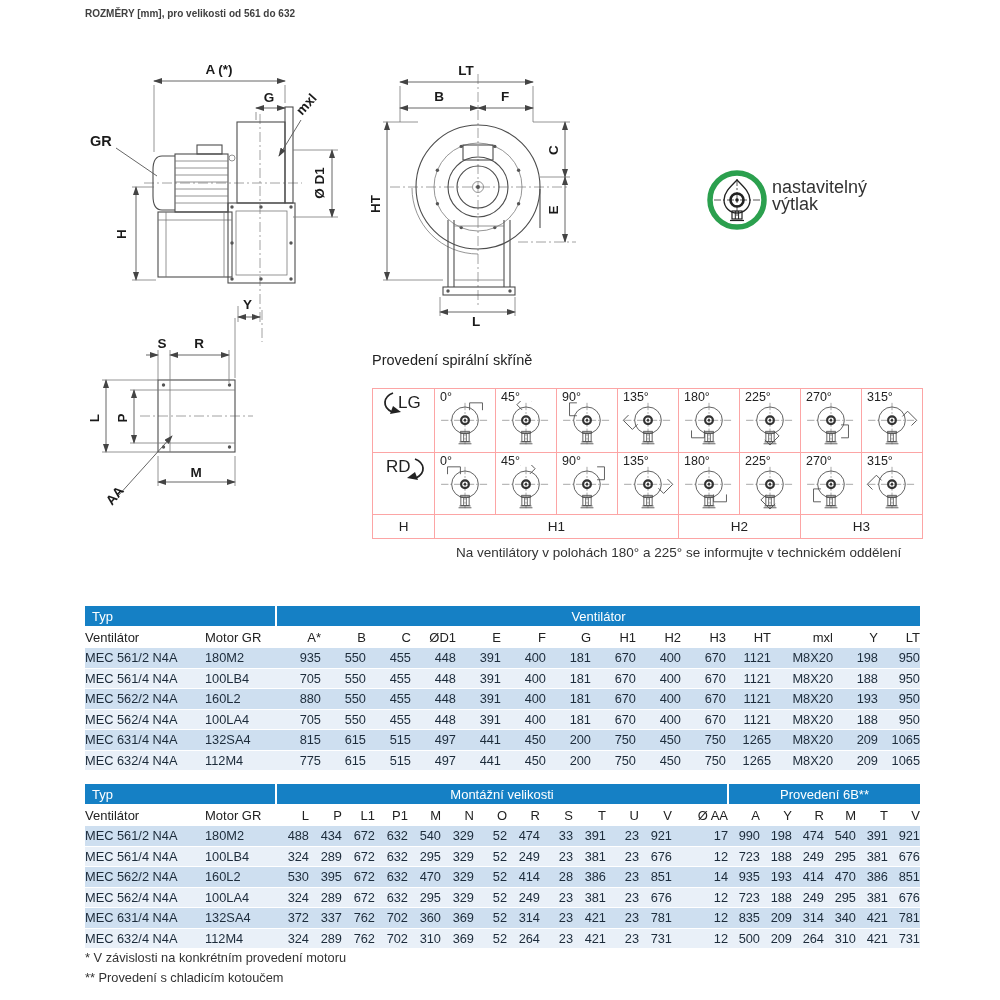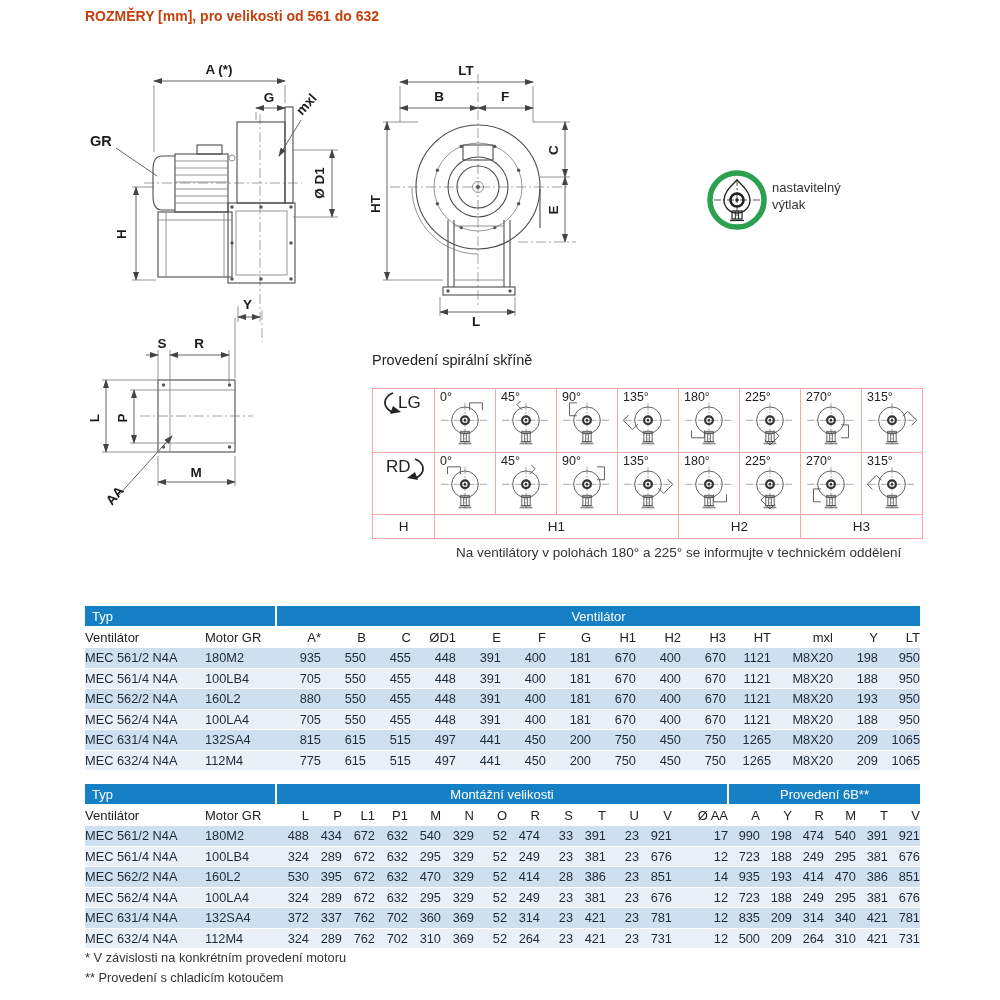--- a/index.html
+++ b/index.html
@@ -1,19 +1,19 @@
 <!DOCTYPE html>
 <html style="--blue: #1580c5; --stripe-dark: #cedff0; --stripe-light: #e9f0f8;"><head>
 <meta charset="utf-8">
 <style>
   html,body{margin:0;padding:0;background:#fff;}
   body{width:1000px;height:1000px;position:relative;font-family:"Liberation Sans",sans-serif;color:#222;}
   .abs{position:absolute;}
   svg text{font-family:"Liberation Sans",sans-serif;}
-  .page-title{left:85px;top:8px;font-size:14px;font-weight:bold;color:#c2410c;}
+  .page-title{left:85px;top:8px;font-size:10px;font-weight:bold;color:#404040;}
   
   .ln{fill:none;stroke:#4d4d4d;stroke-width:1.1;}
   .thin{fill:none;stroke:#7a7a7a;stroke-width:0.8;}
   .cl{fill:none;stroke:#8a8a8a;stroke-width:0.8;stroke-dasharray:10 3 2 3;}
   .dim{fill:none;stroke:#555;stroke-width:0.9;}
   .dot{fill:#555;stroke:none;}
   .dim-label{font-size:13.5px;font-weight:bold;fill:#1a1a1a;}
   
   .rot-heading{left:372px;top:352px;font-size:14.5px;color:#222;}
   .rot-wrap{left:372px;top:388px;}
@@ -32,21 +32,21 @@
   .gh.left{text-align:left;padding-left:7px;}
   .gh.sep{border-left:2px solid #fff;}
   .ch{font-size:13px;color:#222;height:22px;background:#fff;}
   .txt{text-align:left;padding-left:6px;}
   th.txt{padding-left:6px;}
   .num{text-align:right;padding-right:9px;}
   table.dt td{font-size:12.8px;color:#1c2b3a;height:19.5px;border-bottom:1px solid #fff;}
   tr.odd td{background:var(--stripe-dark,#cedff0);}
   tr.even td{background:var(--stripe-light,#e9f0f8);}
   .footnote{left:85px;font-size:12.8px;color:#333;}
-  .badge-text{left:772px;top:179px;font-size:13px;color:#333;line-height:17px;}
+  .badge-text{left:772px;top:179px;font-size:18px;color:#333;line-height:17px;}
 </style>
 </head>
 <body>
 
 <svg width="0" height="0" style="position:absolute">
   <defs>
     <marker id="ae" markerWidth="9" markerHeight="6" refX="8" refY="3" orient="auto" markerUnits="userSpaceOnUse">
       <path d="M0,0 L9,3 L0,6 Z" fill="#444"></path>
     </marker>
     <marker id="as" markerWidth="9" markerHeight="6" refX="1" refY="3" orient="auto" markerUnits="userSpaceOnUse">

